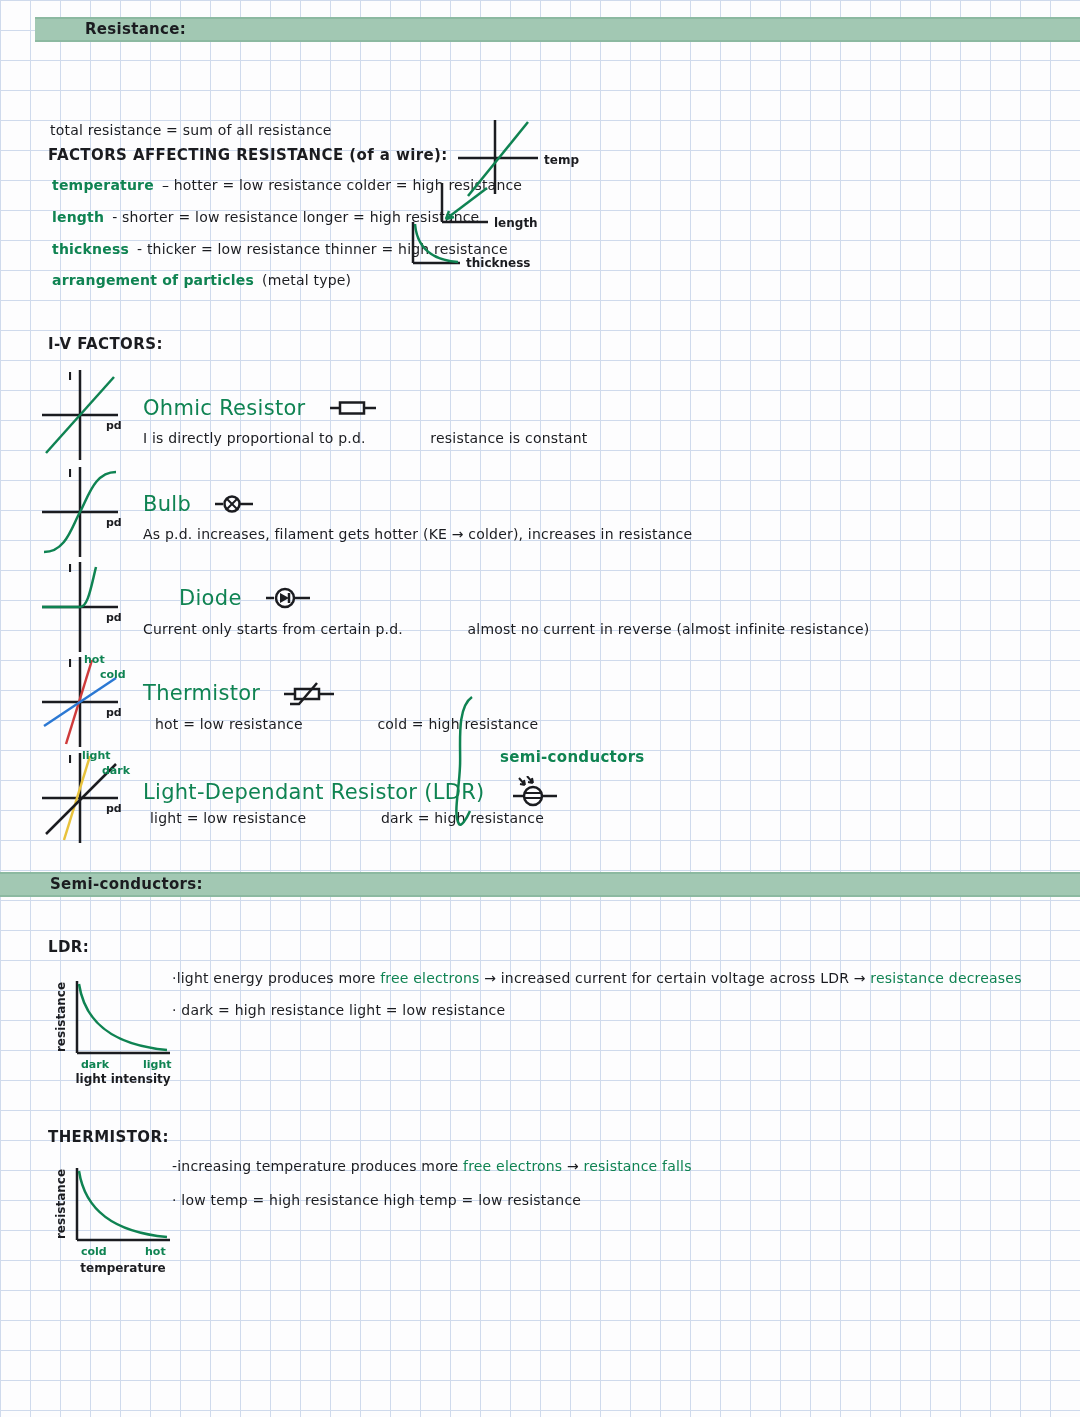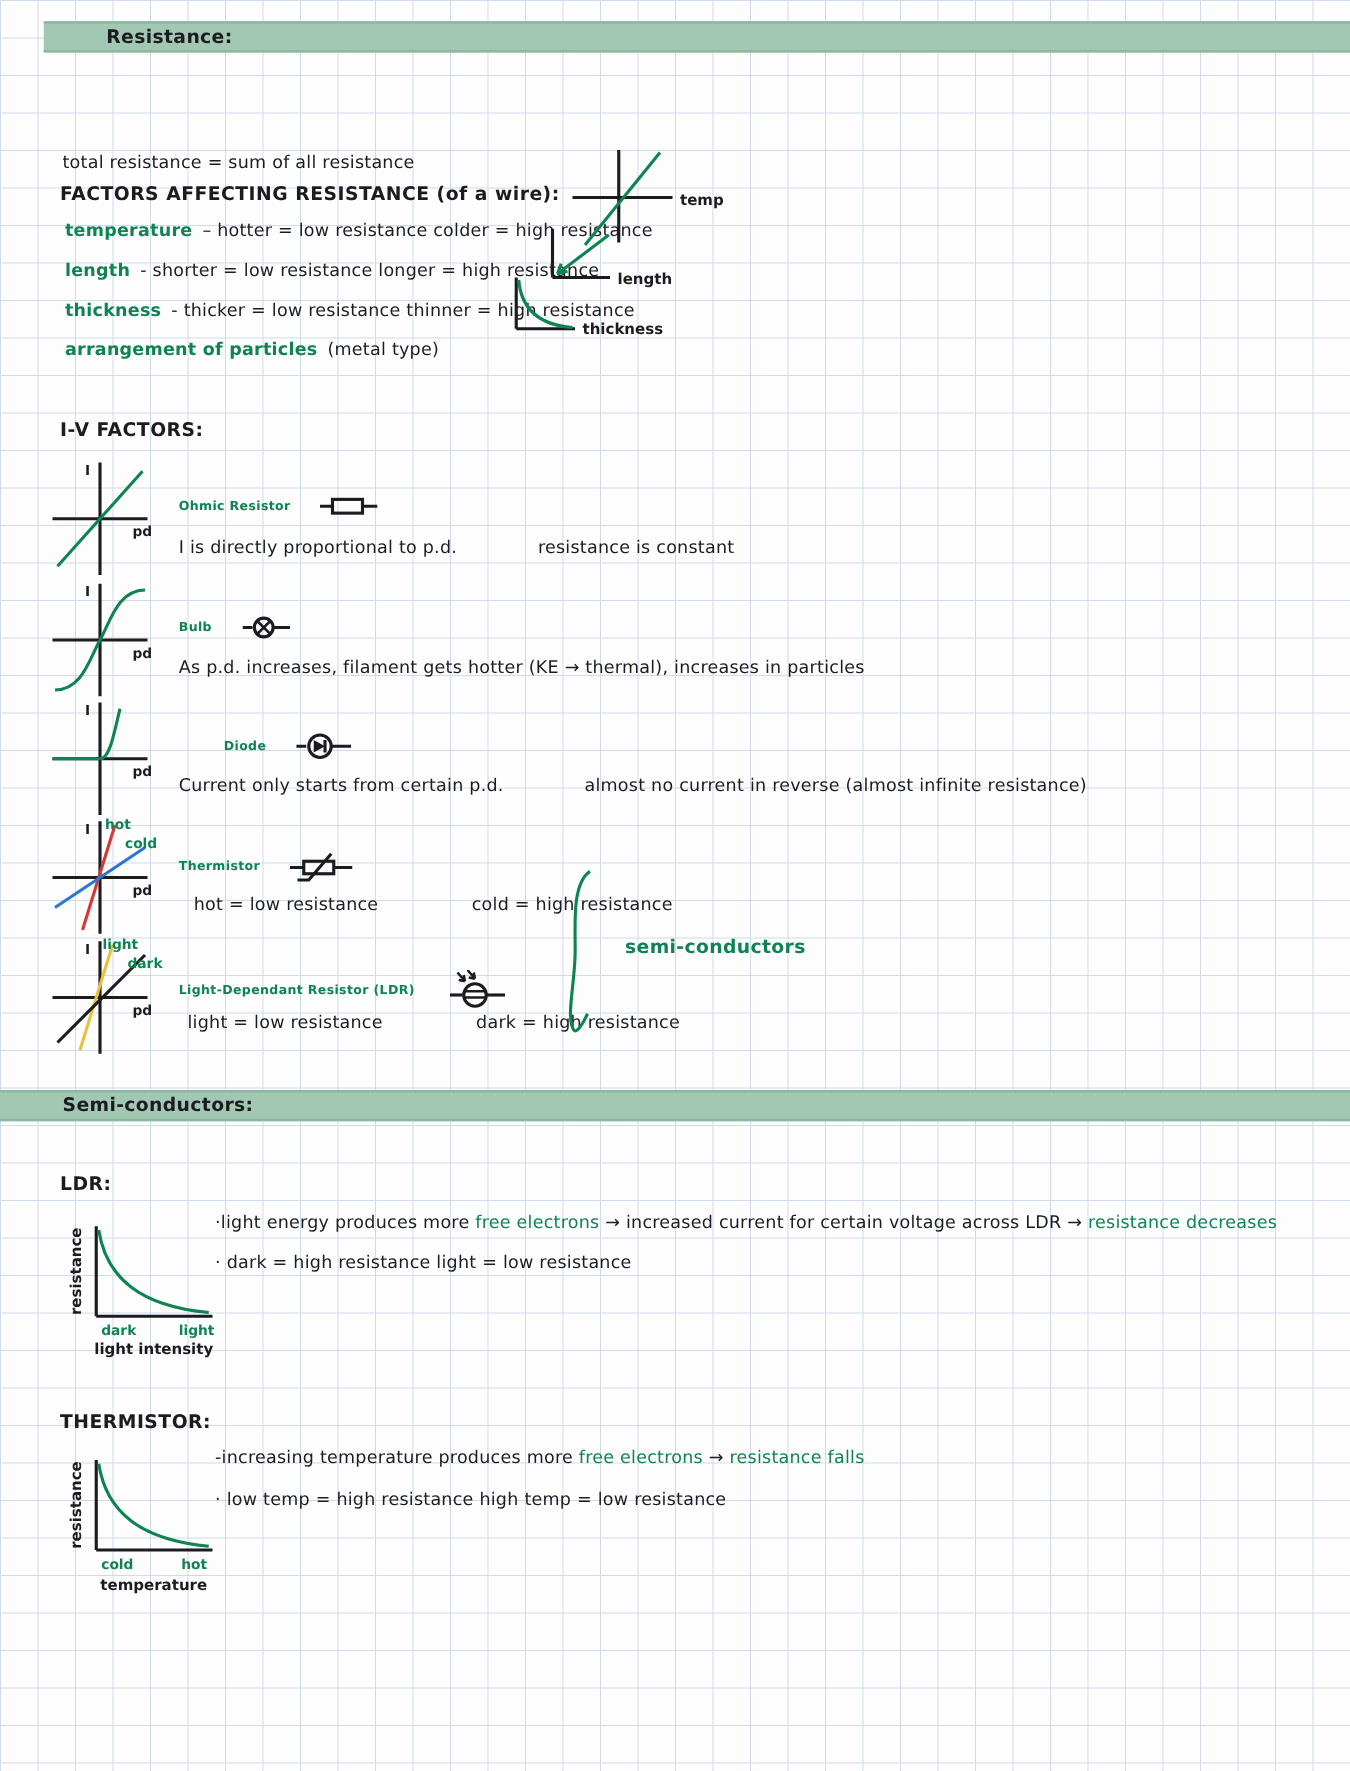--- a/index.html
+++ b/index.html
@@ -23,21 +23,21 @@
   }
   .bar-label{
     position:absolute;left:50px;top:1px;
     font-size:15px;font-weight:700;letter-spacing:.3px;
   }
   .green{color:#0f8352;}
   .h-black{font-size:15px;font-weight:700;letter-spacing:.4px;}
   .body-txt{font-size:14px;letter-spacing:.2px;}
   .factor-row{font-size:14px;letter-spacing:.2px;}
   .factor-term{color:#0f8352;font-weight:600;margin-right:8px;}
-  .iv-name{font-size:10px;font-weight:700;color:#0f8352;letter-spacing:.3px;display:flex;align-items:center;gap:24px;}
+  .iv-name{font-size:21px;font-weight:400;color:#0f8352;letter-spacing:.3px;display:flex;align-items:center;gap:24px;}
   .iv-desc{font-size:14px;letter-spacing:.2px;}
   .gap60{margin-right:60px;}
   .gap50{margin-right:70px;}
   svg text{font-family:"DejaVu Sans", sans-serif;}
   .svg-axis-label{font-size:11px;font-weight:700;fill:#1b1c20;}
   .svg-small-green{font-size:11px;font-weight:600;fill:#0f8352;}
   .svg-small-black{font-size:12px;font-weight:600;fill:#1b1c20;}
   .brace-label{font-size:15px;font-weight:600;color:#0f8352;letter-spacing:.3px;}
 </style>
 </head>
@@ -121,21 +121,21 @@
     <span>Bulb</span>
     <svg width="38" height="20">
       <line x1="0" y1="10" x2="8" y2="10" stroke="#1b1c20" stroke-width="2.5"></line>
       <circle cx="17" cy="10" r="7.5" fill="none" stroke="#1b1c20" stroke-width="2.5"></circle>
       <line x1="12" y1="5" x2="22" y2="15" stroke="#1b1c20" stroke-width="2"></line>
       <line x1="22" y1="5" x2="12" y2="15" stroke="#1b1c20" stroke-width="2"></line>
       <line x1="25" y1="10" x2="38" y2="10" stroke="#1b1c20" stroke-width="2.5"></line>
     </svg>
   </div>
   <div class="abs iv-desc" style="left:143px;top:526px;">
-    <span>As p.d. increases, filament gets hotter (KE → thermal), increases in particles</span>
+    <span>As p.d. increases, filament gets hotter (KE → colder), increases in resistance</span>
   </div>
 
   <svg class="abs" style="left:32px;top:557px;" width="110" height="100">
     <line x1="48" y1="5" x2="48" y2="95" stroke="#1b1c20" stroke-width="2.5"></line>
     <line x1="10" y1="50" x2="86" y2="50" stroke="#1b1c20" stroke-width="2.5"></line>
     <text x="36" y="15" class="svg-axis-label">I</text>
     <text x="74" y="64" class="svg-axis-label">pd</text>
     <path d="M 10 50 L 48 50 C 56 50, 59 30, 64 10" stroke="#0f8352" stroke-width="2.5" fill="none"></path>
   </svg>
   <div class="abs iv-name" style="left:143px;top:586px;margin-left:36px;">

